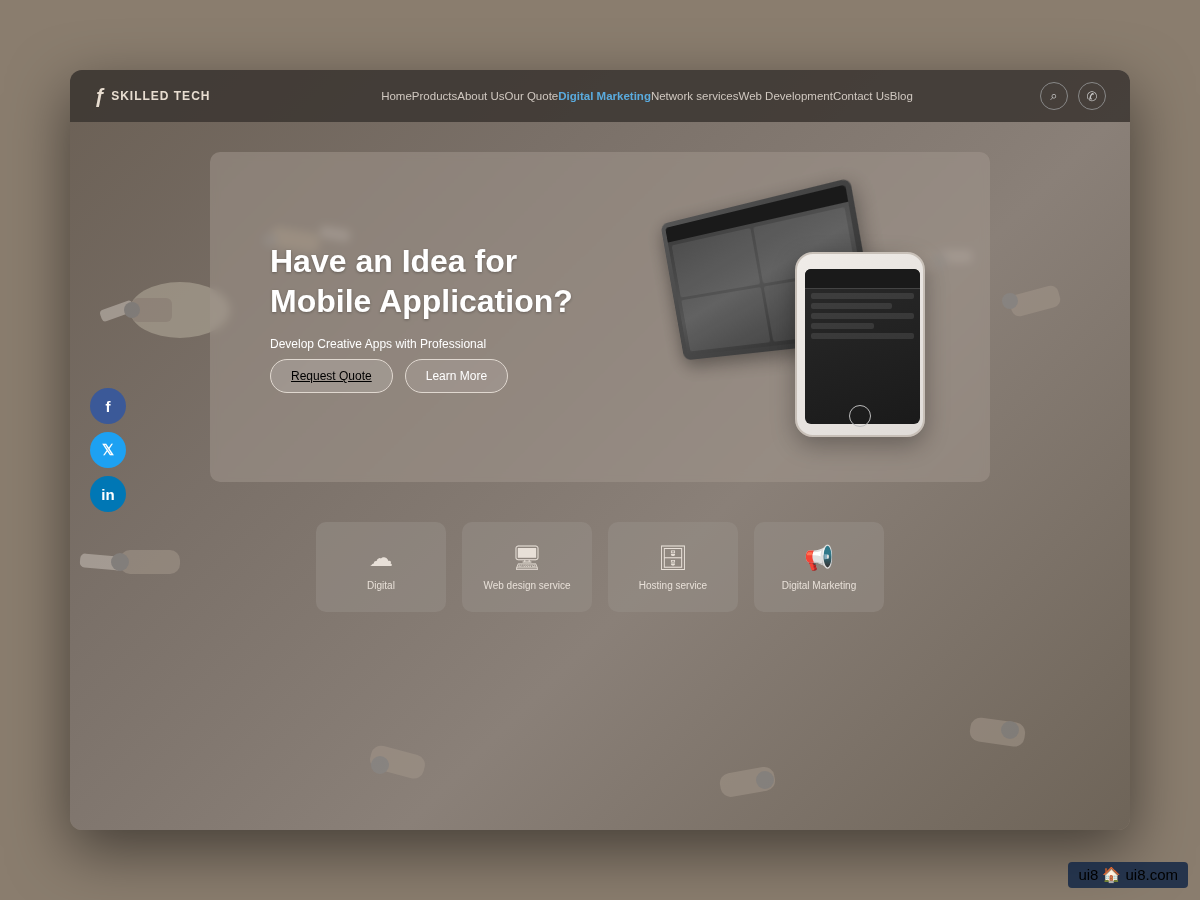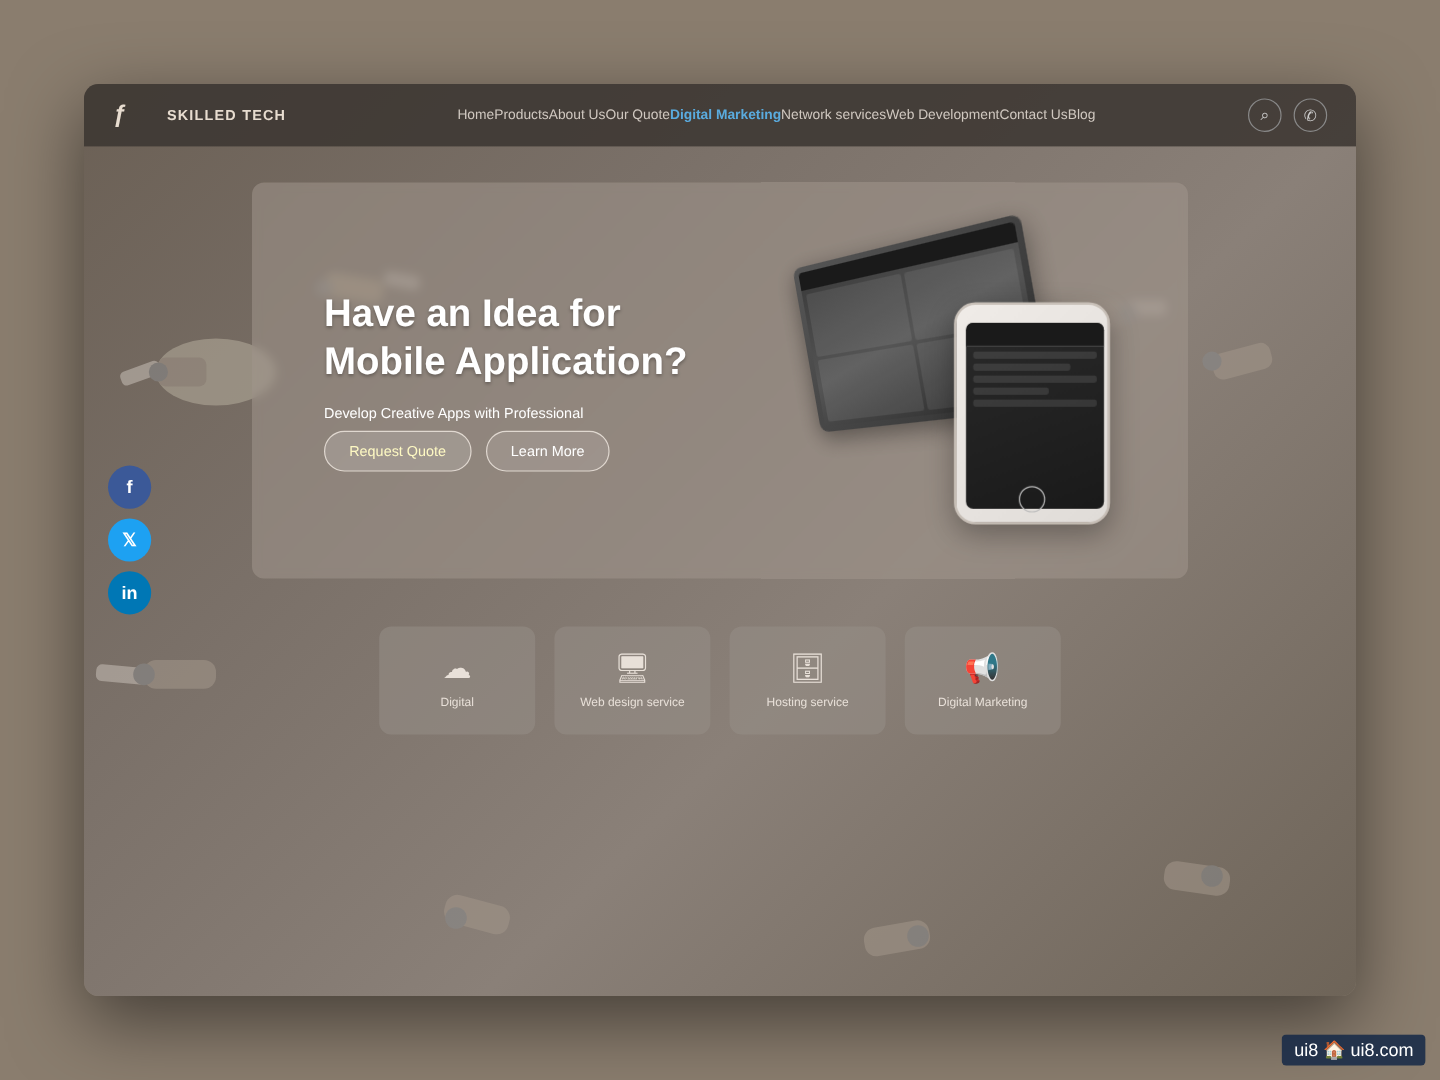--- a/index.html
+++ b/index.html
@@ -57,21 +57,20 @@
       font-style: italic;
       font-weight: bold;
     }
 
     .logo-text {
       color: #e8ddd0;
       font-size: 12px;
       font-weight: bold;
       letter-spacing: 1px;
       text-transform: uppercase;
-      margin-left: 28px;
     }
 
     .nav-links {
       display: flex;
       align-items: center;
       flex: 1;
       justify-content: center;
     }
 
     .nav-link {
@@ -164,24 +163,25 @@
     .hero-buttons {
       display: flex;
       gap: 12px;
     }
 
     .btn-primary {
       padding: 9px 20px;
       border-radius: 20px;
       border: 1.5px solid #e0d8d0;
       background: rgba(255,255,255,0.15);
-      color: #fef9c3;
+      color: #000000;
       font-size: 12px;
       cursor: pointer;
       white-space: nowrap;
+      text-decoration: underline;
     }
 
     .btn-secondary {
       padding: 9px 20px;
       border-radius: 20px;
       border: 1.5px solid #e0d8d0;
       background: rgba(255,255,255,0.1);
       color: #fff;
       font-size: 12px;
       cursor: pointer;
@@ -367,21 +367,21 @@
       right: 10px;
       background: rgba(20,40,70,0.85);
       color: #aaa;
       padding: 4px 10px;
       border-radius: 4px;
       font-size: 13px;
       z-index: 100;
     }
 
     .watermark span {
-      color: #ffffff;
+      color: #000000;
       font-size: 15px;
     }
   </style>
 </head>
 <body>
 
 <div class="browser-frame">
 
   <div class="bg-overlay"></div>
 

